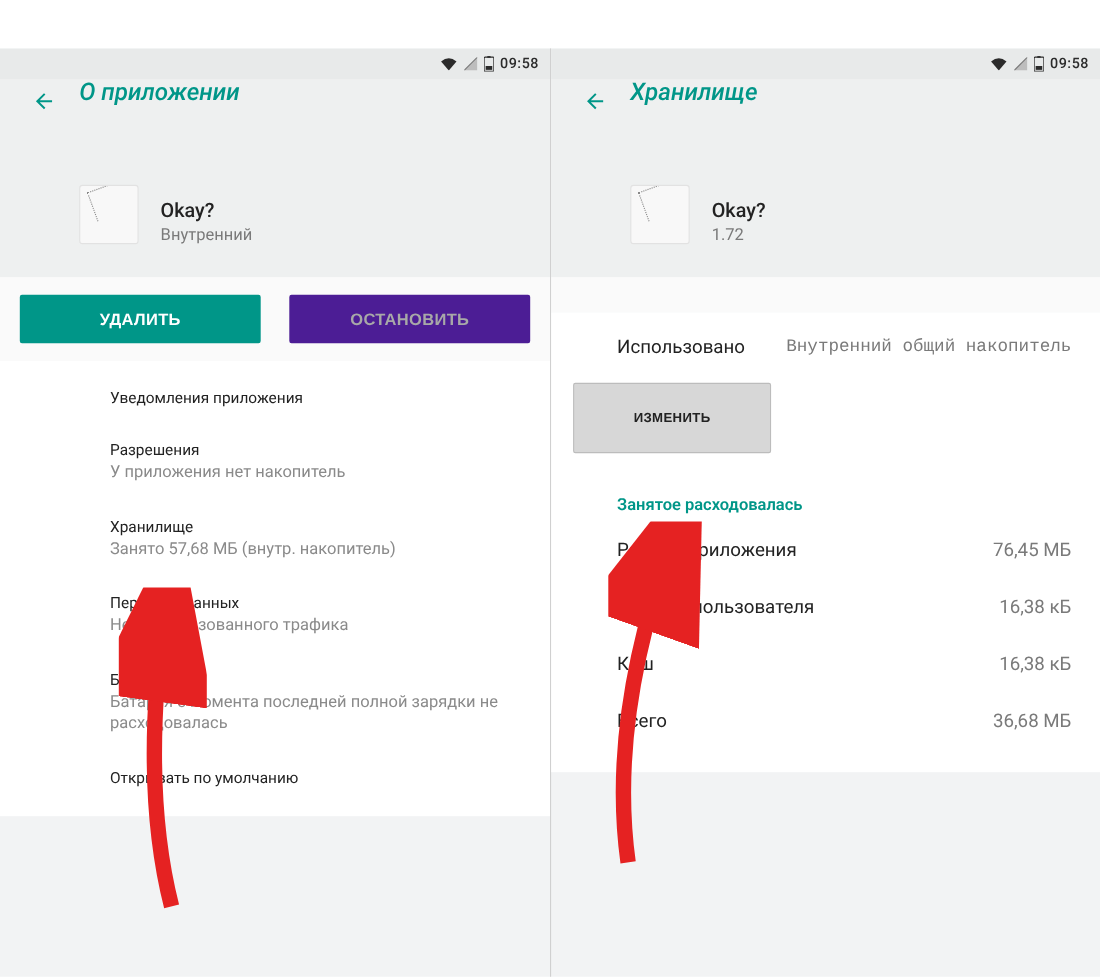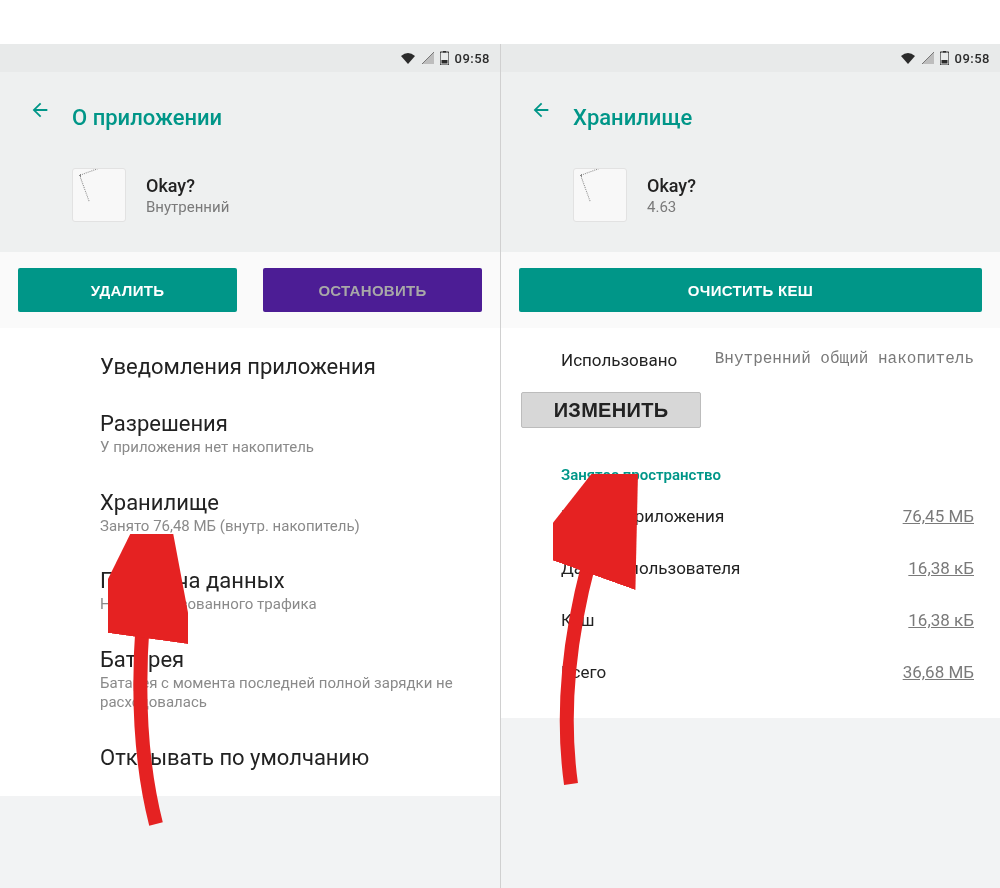--- a/index.html
+++ b/index.html
@@ -29,40 +29,41 @@
     gap: 6px;
     color: #2b2b2b;
     position: relative;
     font-size: 13px;
     font-weight: 500;
   }
   .statusbar .time { font-size: 13px; letter-spacing: .5px; }
   .appbar {
     height: 58px;
     display: flex;
-    align-items: flex-end;
+    align-items: flex-start;
     padding: 0 10px 0 20px;
     background: #eef0f0;
     color: #009688;
+    font-style: italic;
   }
   .back-btn {
     width: 40px; height: 40px;
     display: flex; align-items: center; justify-content: center;
     cursor: pointer;
     border-radius: 50%;
   }
   .appbar-title {
     font-size: 22px;
     font-weight: 500;
     color: #009688;
     margin-left: 12px;
   }
   .app-hero {
     display: flex;
-    align-items: center;
+    align-items: flex-end;
     padding: 38px 20px 30px 72px;
     background: #eef0f0;
   }
   .app-icon {
     width: 54px; height: 54px;
     background: #f8f8f8;
     border: 1px solid #e2e2e2;
     border-radius: 3px;
     margin-right: 20px;
     position: relative;
@@ -94,63 +95,63 @@
     font-weight: 600;
     letter-spacing: .3px;
     cursor: pointer;
     border-radius: 2px;
     text-transform: uppercase;
   }
   .btn-primary { background: #009688; color: #fff; }
   .btn-disabled { background: #4c1d95; color: #a8a8a8; }
   .settings-list { background: #fff; padding: 10px 0; }
   .list-item { padding: 16px 22px 16px 100px; cursor: pointer; }
-  .item-title { font-size: 22px; color: #222; }
+  .item-title { font-size: 14px; color: #222; }
   .item-sub { font-size: 15px; color: #8a8a8a; margin-top: 2px; line-height: 1.3; }
   
   .usage-row {
     display: flex;
     padding: 22px 26px 10px 60px;
     font-size: 17px;
     color: #222;
   }
   .usage-left { flex: 0 0 140px; }
   .usage-right {
     flex: 1;
     text-align: right;
     color: #7a7a7a;
     font-size: 16px;
     font-family: Liberation Mono, monospace;
   }
   .change-wrap { padding: 12px 20px 20px 20px; }
   .change-btn {
     background: #d7d7d7;
     border: 1px solid #bcbcbc;
-    height: 36px;
+    height: 64px;
     width: 180px;
-    font-size: 20px;
+    font-size: 12px;
     font-weight: 600;
     letter-spacing: .3px;
     color: #222;
     cursor: pointer;
     border-radius: 2px;
   }
   .section-title {
     color: #009688;
     font-size: 15px;
     font-weight: 600;
     padding: 18px 22px 6px 60px;
   }
   .kv-row {
     display: flex;
     padding: 16px 26px 16px 60px;
     font-size: 17px;
   }
   .kv-row .k { flex: 1; color: #222; }
-  .kv-row .v { color: #7a7a7a; text-decoration: underline; }
+  .kv-row .v { color: #7a7a7a; }
   
   .arrow {
     position: absolute;
     pointer-events: none;
   }
   svg { display: block; }
 </style>
 </head>
 <body>
 
@@ -204,21 +205,21 @@
     <div class="settings-list">
       <div class="list-item">
         <div class="item-title">Уведомления приложения</div>
       </div>
       <div class="list-item">
         <div class="item-title">Разрешения</div>
         <div class="item-sub">У приложения нет накопитель</div>
       </div>
       <div class="list-item">
         <div class="item-title">Хранилище</div>
-        <div class="item-sub">Занято 76,48 МБ (внутр. накопитель)</div>
+        <div class="item-sub">Занято 57,68 МБ (внутр. накопитель)</div>
       </div>
       <div class="list-item">
         <div class="item-title">Передача данных</div>
         <div class="item-sub">Нет использованного трафика</div>
       </div>
       <div class="list-item">
         <div class="item-title">Батарея</div>
         <div class="item-sub">Батарея с момента последней полной зарядки не расходовалась</div>
       </div>
       <div class="list-item">
@@ -267,39 +268,38 @@
             <path d="M20 11H7.8l5.6-5.6L12 4l-8 8 8 8 1.4-1.4L7.8 13H20z" fill="#009688"></path>
           </svg>
       </div>
       <div class="appbar-title">Хранилище</div>
     </div>
 
     <div class="app-hero">
       <div class="app-icon"></div>
       <div>
         <div class="app-name">Okay?</div>
-        <div class="app-sub">4.63</div>
+        <div class="app-sub">1.72</div>
       </div>
     </div>
 
     <div class="btn-row">
-      <button class="btn btn-primary">ОЧИСТИТЬ КЕШ</button>
     </div>
 
     <div class="body-area">
       <div class="usage-row">
         <div class="usage-left">Использовано</div>
         <div class="usage-right">Внутренний общий накопитель</div>
       </div>
 
       <div class="change-wrap">
         <button class="change-btn">ИЗМЕНИТЬ</button>
       </div>
 
-      <div class="section-title">Занятое пространство</div>
+      <div class="section-title">Занятое расходовалась</div>
 
       <div class="kv-row">
         <div class="k">Размер приложения</div>
         <div class="v">76,45 МБ</div>
       </div>
       <div class="kv-row">
         <div class="k">Данные пользователя</div>
         <div class="v">16,38 кБ</div>
       </div>
       <div class="kv-row">

